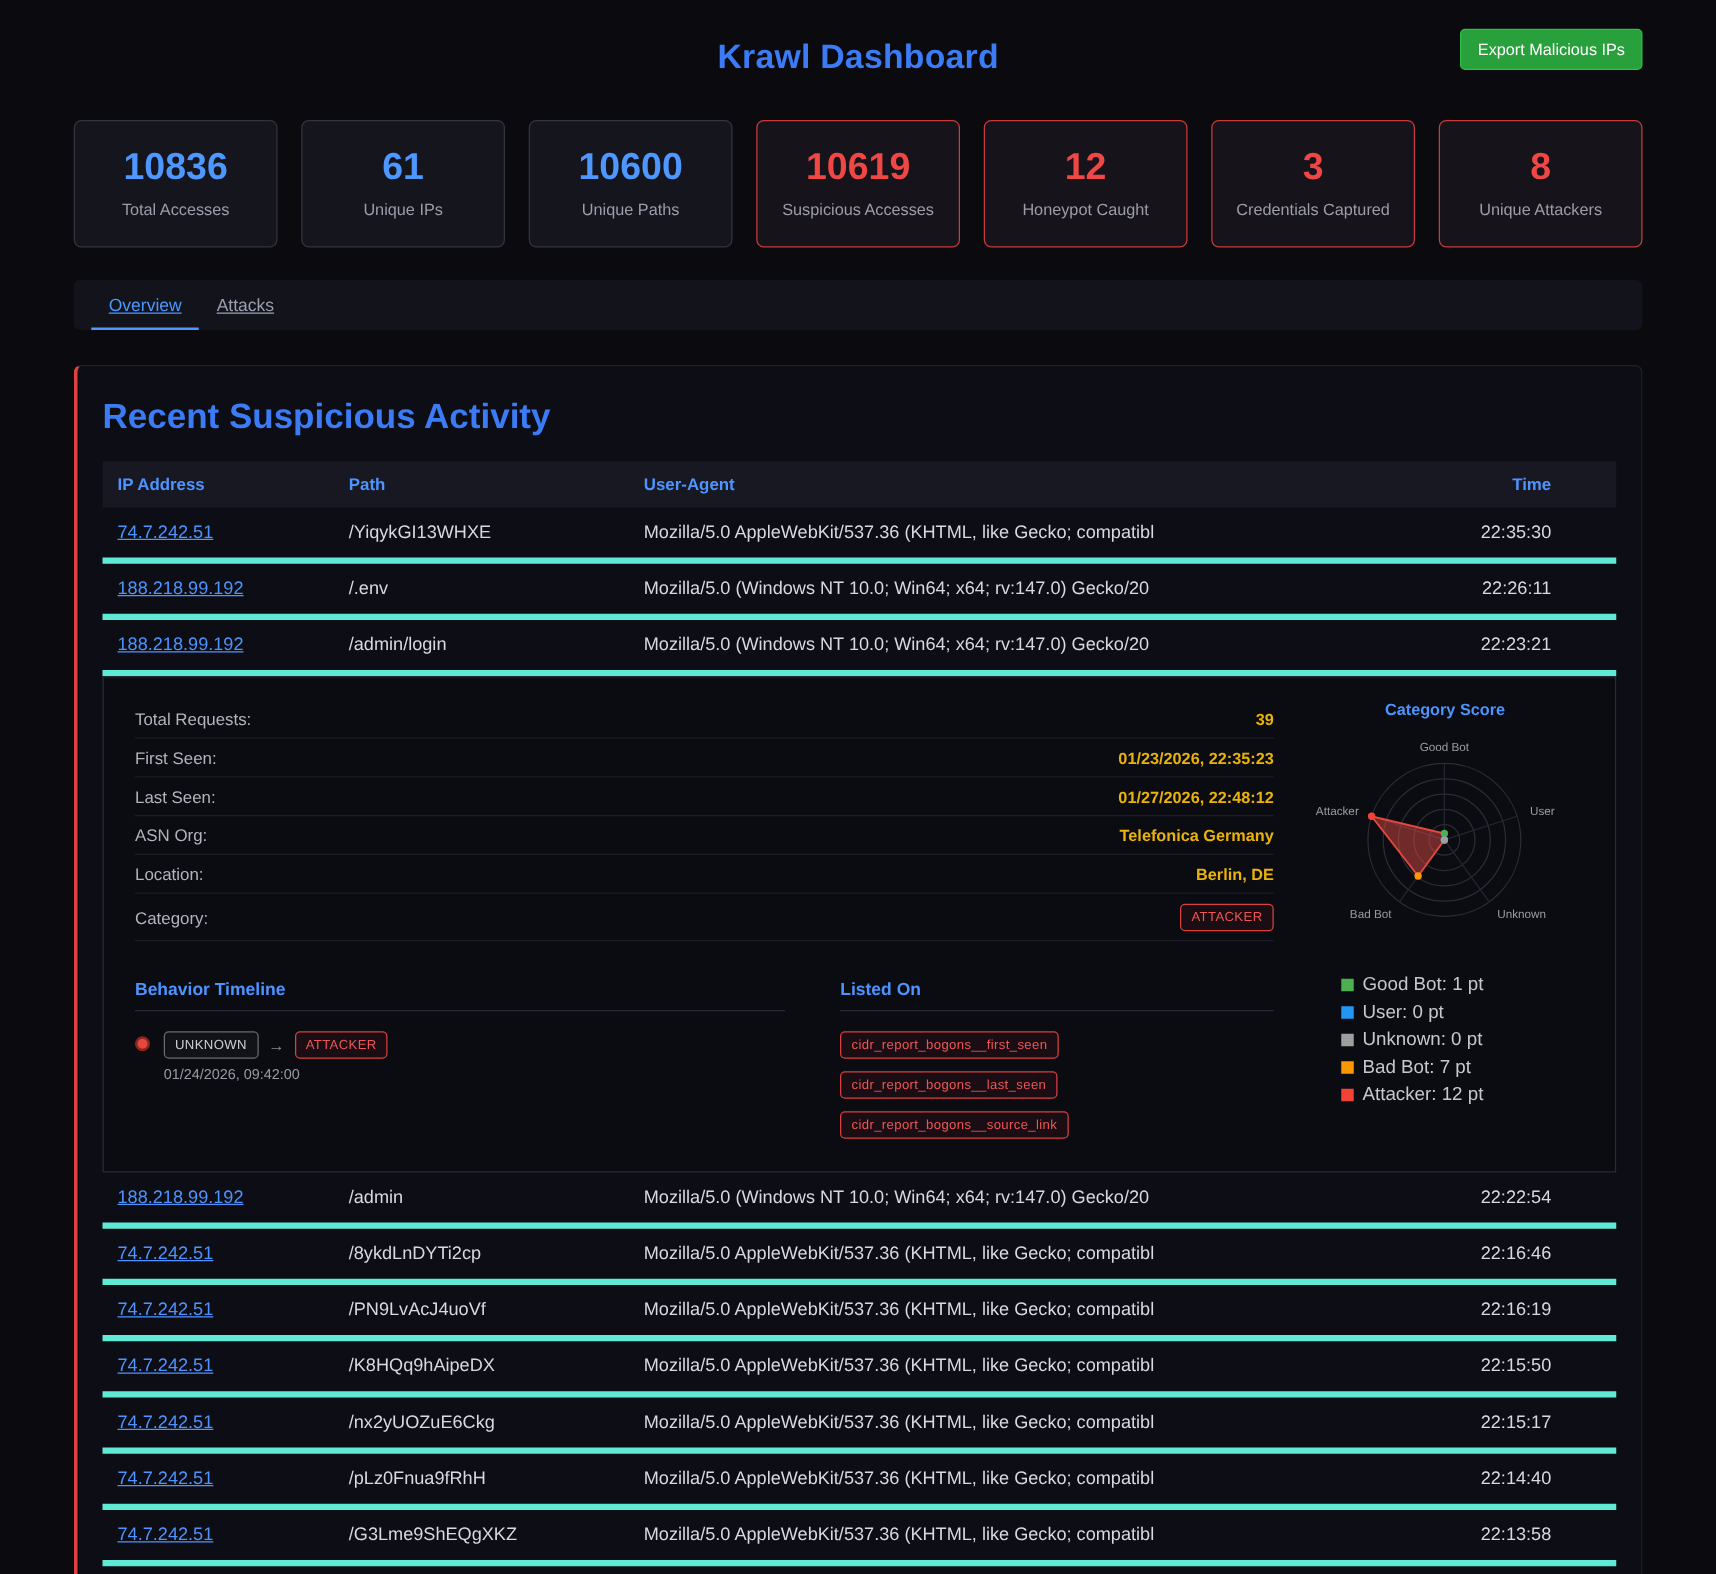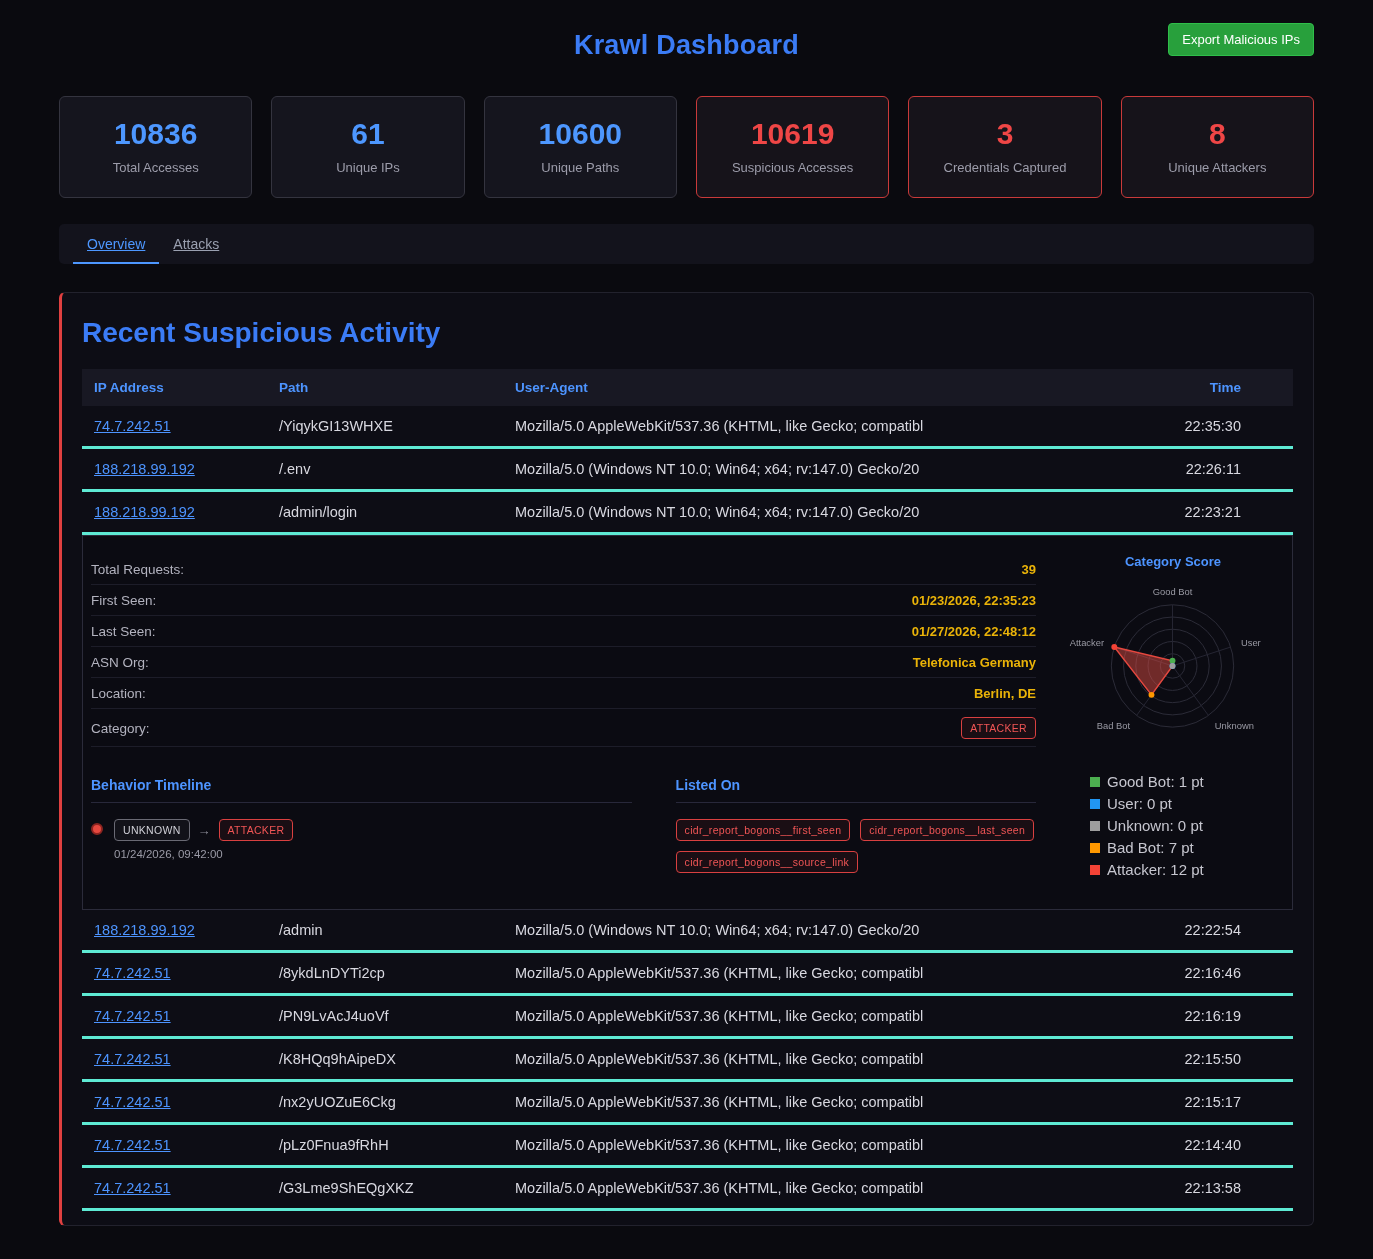--- a/index.html
+++ b/index.html
@@ -41,30 +41,30 @@
 
   
   .panel {
     background:#0d0d15; border:1px solid #22222d; border-left:3px solid #e04040;
     border-radius:6px; padding:24px 20px 14px;
   }
   .panel-title { color:#3b7cf6; font-size:28px; font-weight:bold; margin-bottom:20px; }
 
   
   .thead { display:flex; background:#181823; padding:11px 12px; font-size:13.5px; font-weight:bold; color:#4d94ff; }
-  .row { display:flex; padding:12px; border-bottom:3px solid #5eead4; font-size:14.5px; }
+  .row { display:flex; padding:12px; border-bottom:5px solid #5eead4; font-size:14.5px; }
   .col-ip { width:185px; }
   .col-path { width:236px; }
   .col-ua { flex:1; }
   .col-time { width:160px; text-align:right; padding-right:40px; }
   .ip-link { color:#4d94ff; text-decoration:underline; cursor:pointer; }
 
   
   .detail-box {
-    border:1px solid #2b2b3a; background:#0b0b12; padding:18px 8px 26px; margin:0 0 0 0;
+    border:1px solid #2b2b3a; background:#0b0b12; padding:18px 25px 26px; margin:0 0 0 0;
   }
   .detail-grid { display:flex; gap:26px; }
   .detail-left { flex:1; }
   .detail-right { width:222px; flex:0 0 auto; }
 
   .field { display:flex; justify-content:space-between; align-items:center; padding:8px 0 7px; border-bottom:1px solid #1d1d29; font-size:13.5px; }
   .field-label { color:#b3b3bf; }
   .field-value { color:#eab308; font-weight:bold; font-size:13px; }
 
   .badge { display:inline-block; font-size:10.5px; padding:4px 8px; border-radius:4px; letter-spacing:.3px; }
@@ -114,20 +114,24 @@
         <div class="stat-value">61</div>
         <div class="stat-label">Unique IPs</div>
       </div>
       <div class="stat-card">
         <div class="stat-value">10600</div>
         <div class="stat-label">Unique Paths</div>
       </div>
       <div class="stat-card alert">
         <div class="stat-value">10619</div>
         <div class="stat-label">Suspicious Accesses</div>
+      </div>
+      <div class="stat-card alert">
+        <div class="stat-value">12</div>
+        <div class="stat-label">Honeypot Caught</div>
       </div>
       <div class="stat-card alert">
         <div class="stat-value">3</div>
         <div class="stat-label">Credentials Captured</div>
       </div>
       <div class="stat-card alert">
         <div class="stat-value">8</div>
         <div class="stat-label">Unique Attackers</div>
       </div>
     </div>

